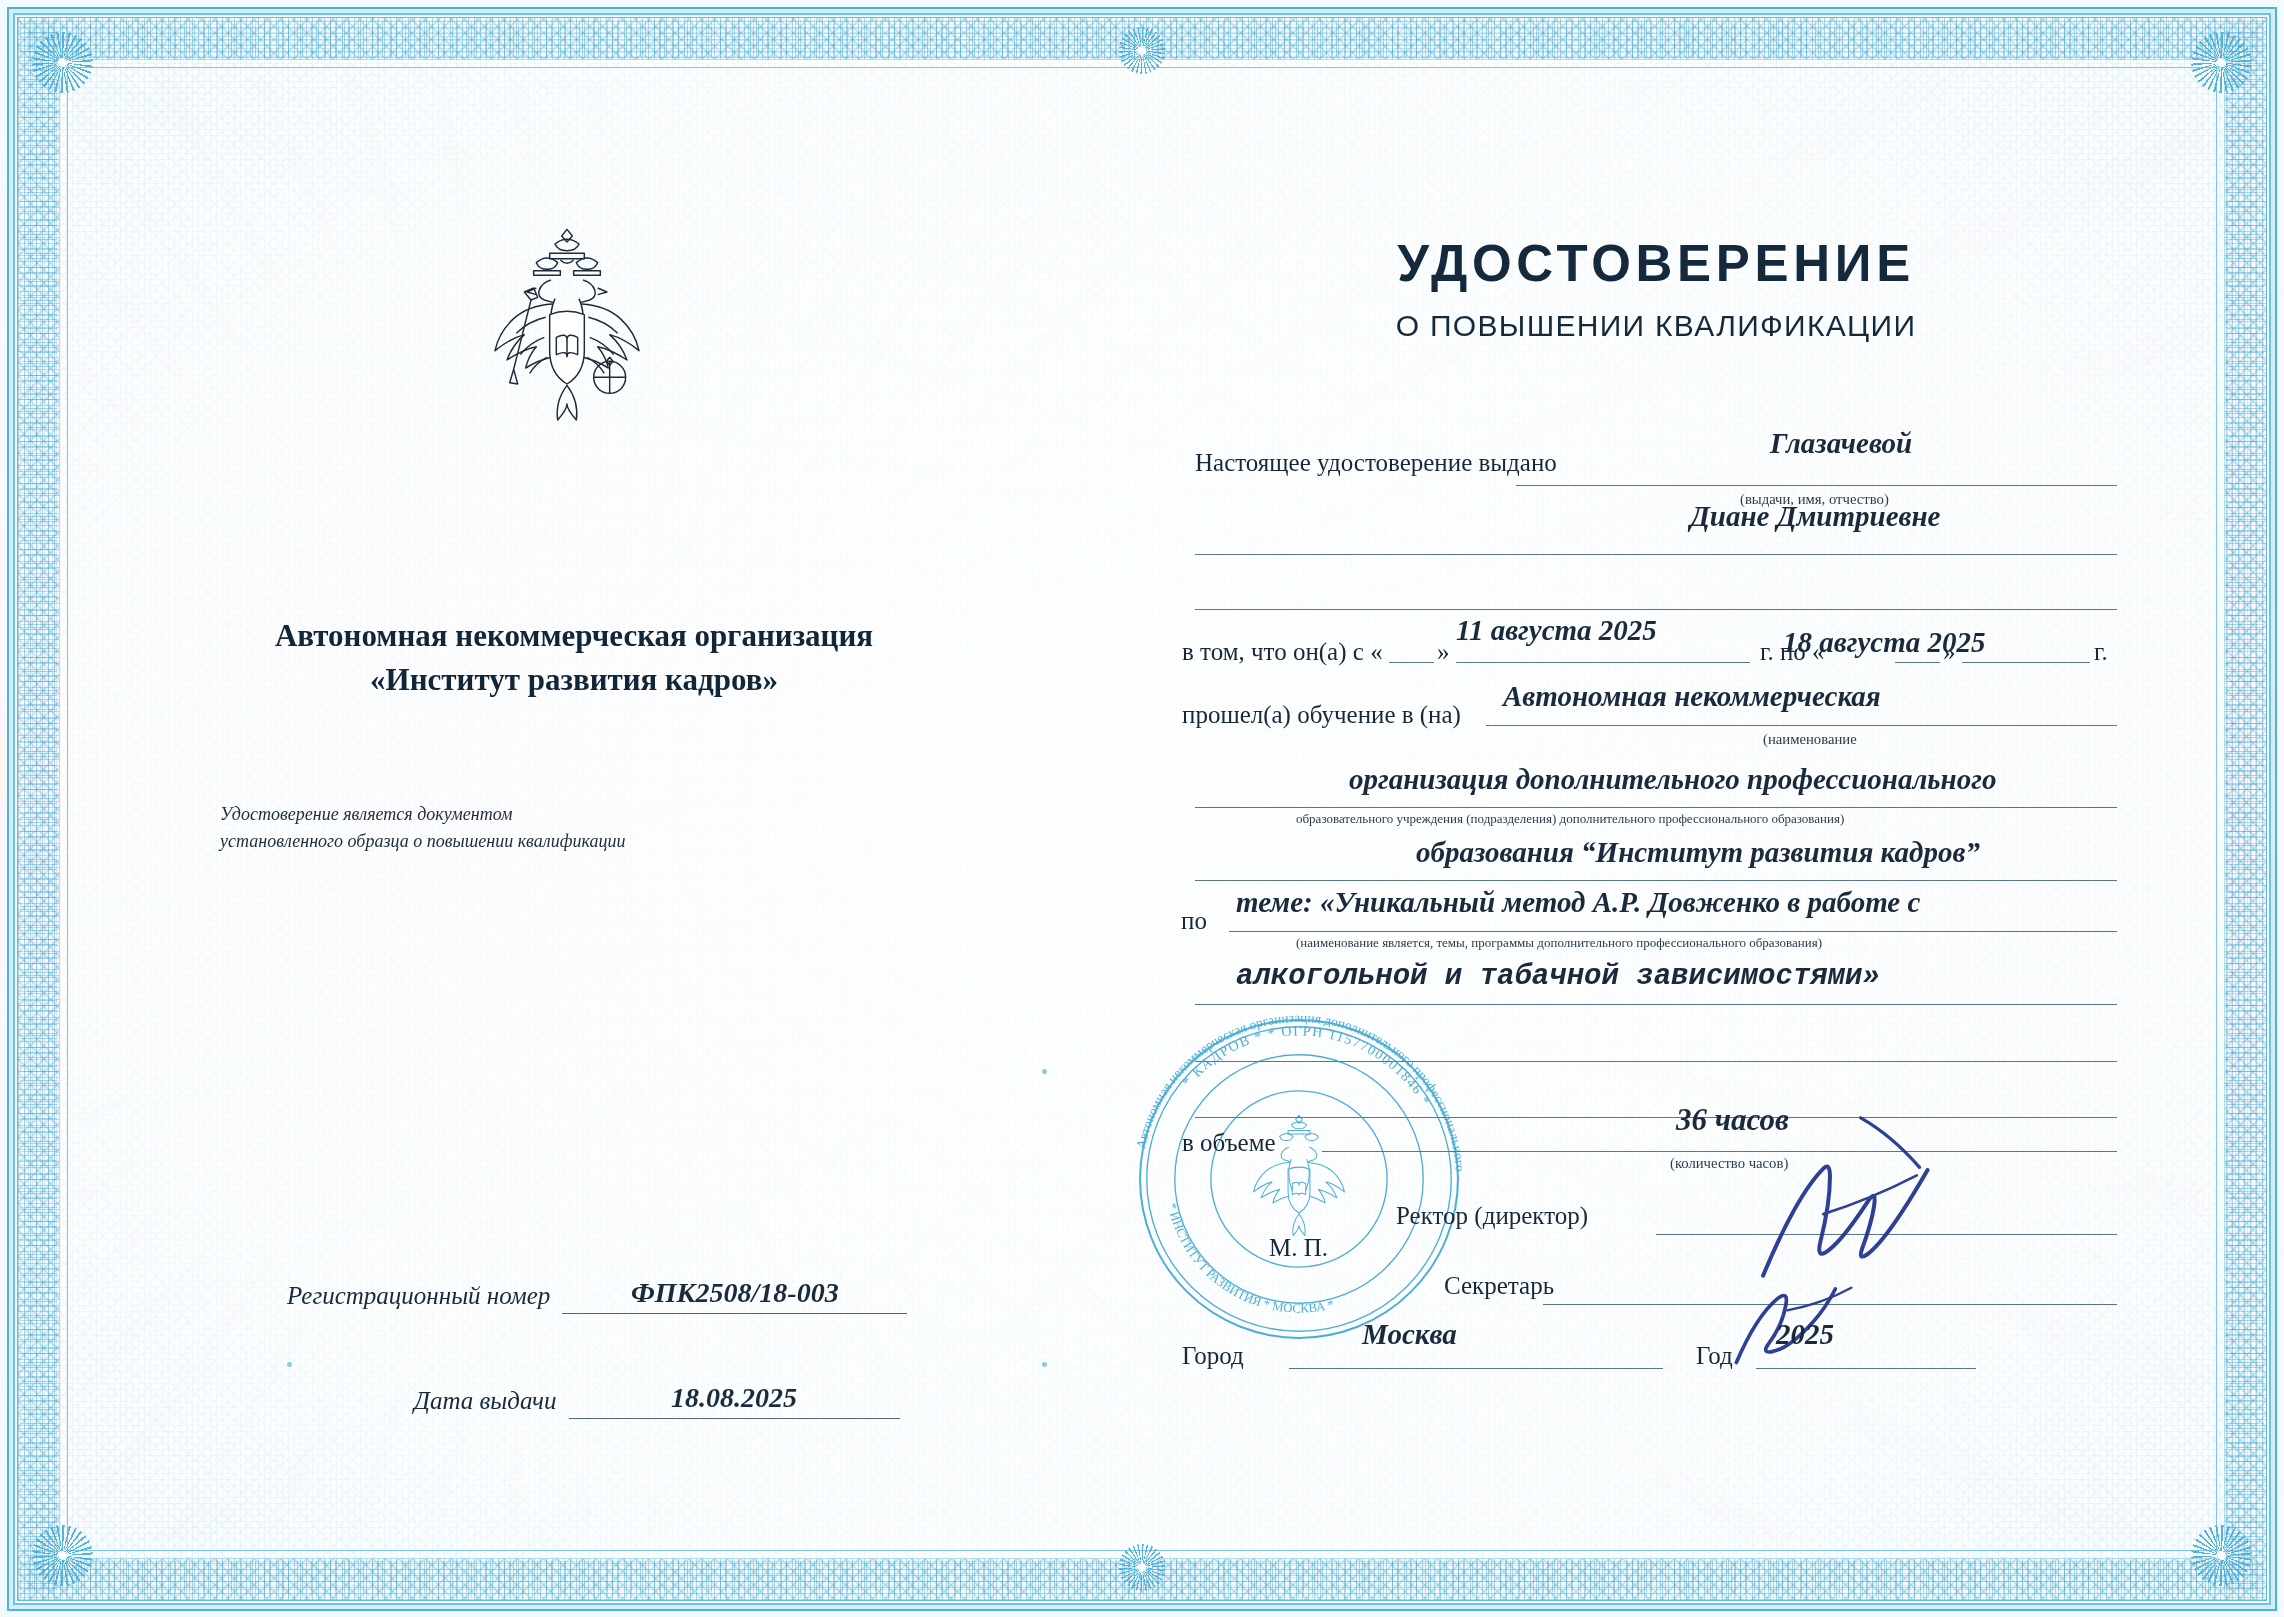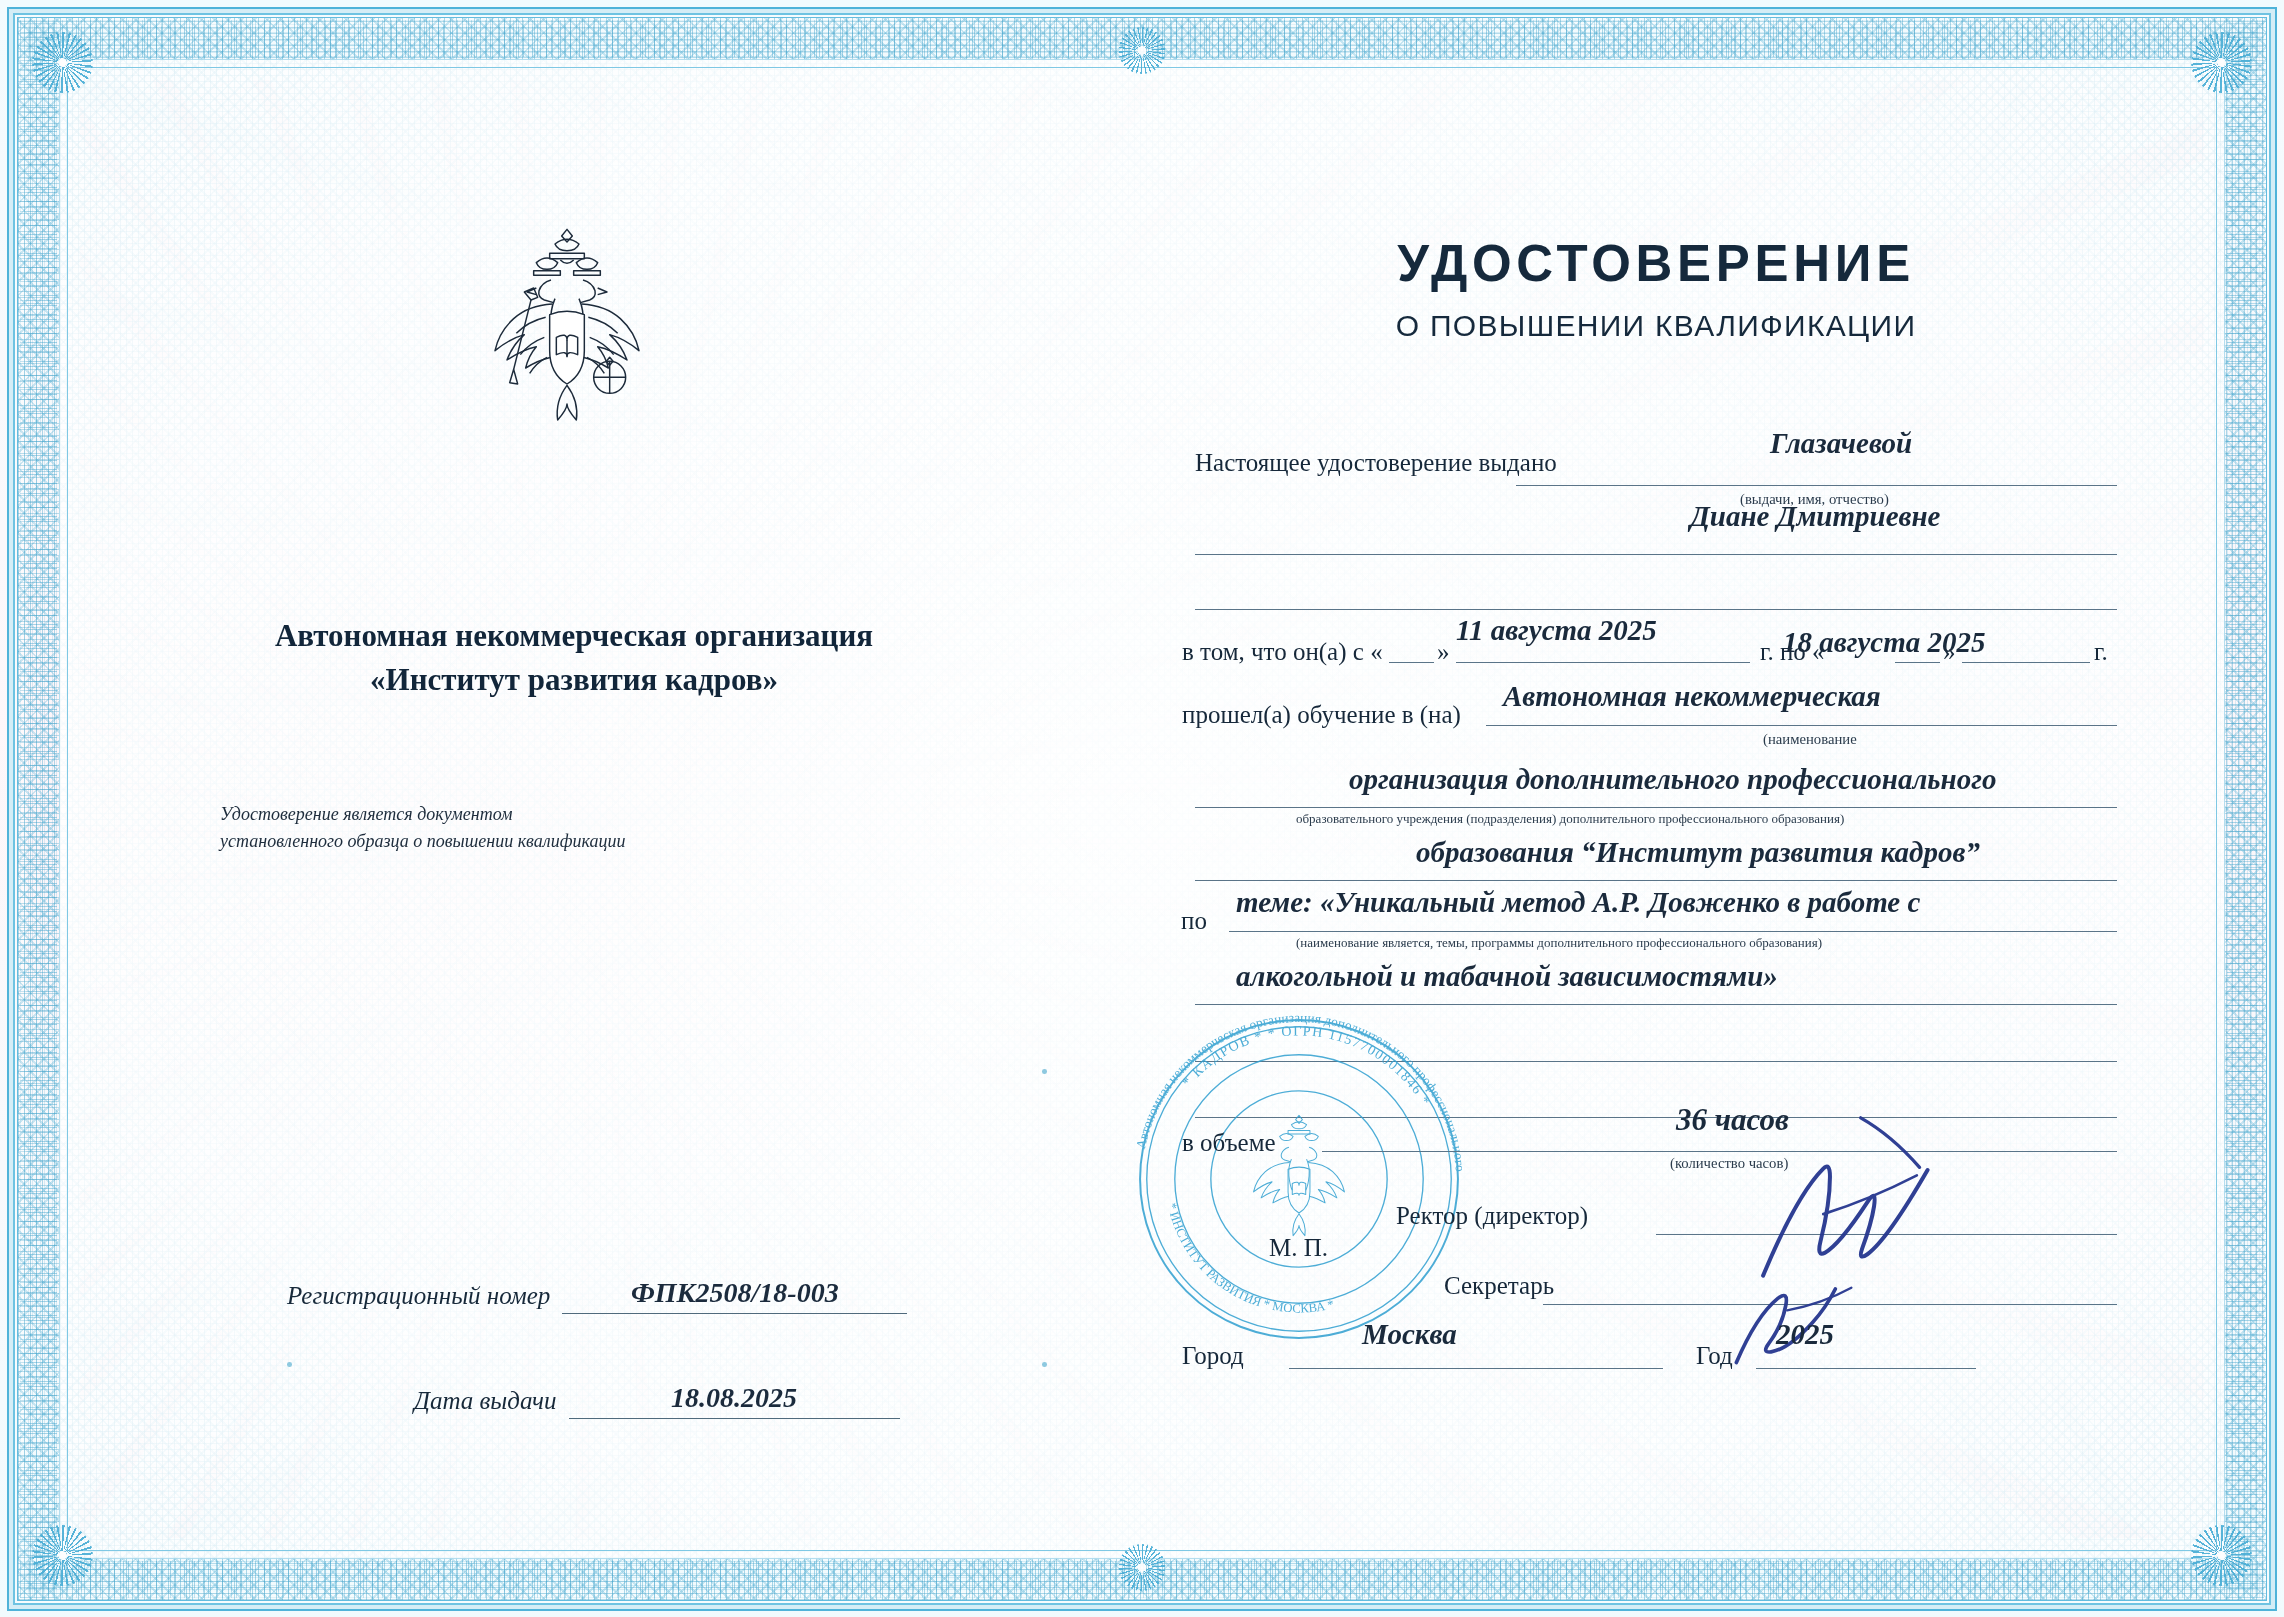--- a/index.html
+++ b/index.html
@@ -431,21 +431,21 @@
     <div class="rtext tiny" style="left:1296px; top:811px;">образовательного  учреждения  (подразделения)  дополнительного  профессионального  образования)</div>
 
     <div class="hand" style="left:1416px; top:836px;">образования “Институт развития кадров”</div>
     <div class="rline" style="left:1195px; top:880px; width:922px;"></div>
 
     <div class="rtext" style="left:1181px; top:907px;">по</div>
     <div class="hand" style="left:1236px; top:886px;">теме: «Уникальный метод А.Р. Довженко в работе с</div>
     <div class="rline" style="left:1229px; top:931px; width:888px;"></div>
     <div class="rtext tiny" style="left:1296px; top:935px;">(наименование является,  темы,  программы дополнительного  профессионального  образования)</div>
 
-    <div class="hand" style="left:1236px; top:960px;">алкогольной и табачной зависимостями»</div>
+    <div class="hand" style="left:1236px; top:960px;font-family:Liberation Mono, monospace;">алкогольной и табачной зависимостями»</div>
     <div class="rline" style="left:1195px; top:1004px; width:922px;"></div>
 
     <div class="rline" style="left:1195px; top:1061px; width:922px;"></div>
     <div class="rline" style="left:1195px; top:1117px; width:922px;"></div>
 
     <div class="stamp">
       <svg viewBox="0 0 590 530" xmlns="http://www.w3.org/2000/svg">
         <defs>
           <path id="arcOuter" d="M 60 265 A 235 235 0 0 1 530 265"></path>
           <path id="arcOuter2" d="M 80 265 A 215 215 0 0 1 510 265"></path>

